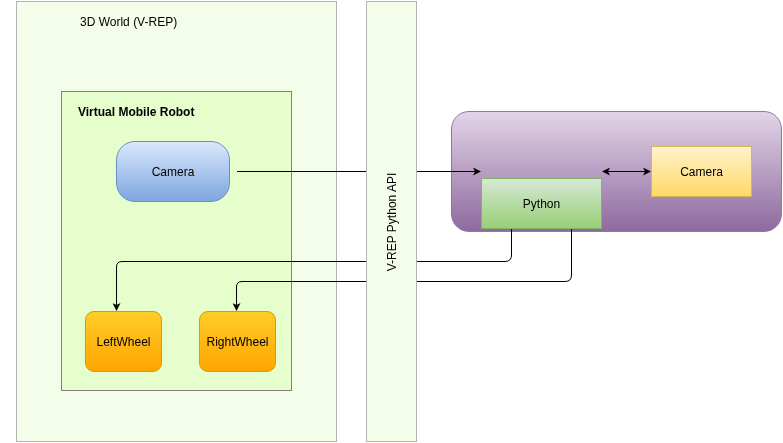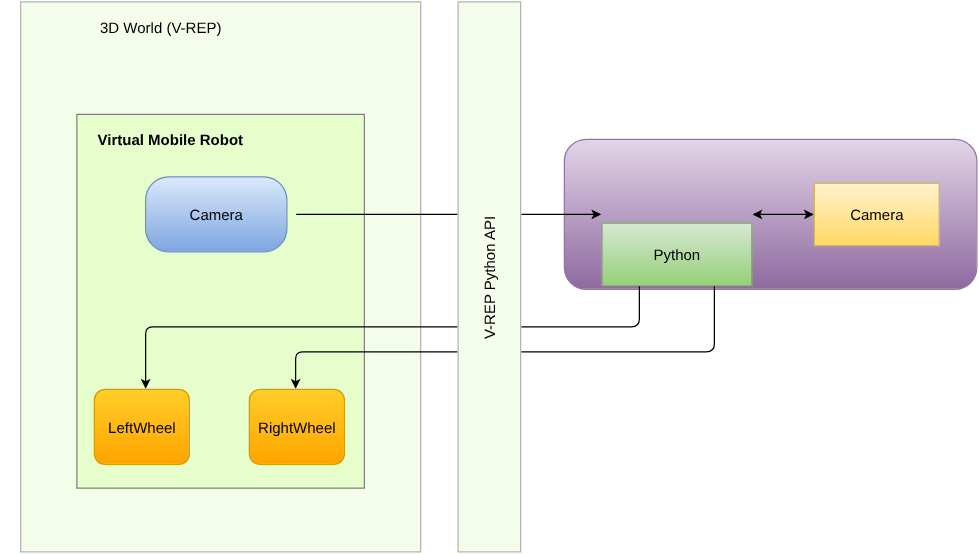--- a/index.html
+++ b/index.html
@@ -9,21 +9,21 @@
   #world-label { position:absolute; left:23px; top:13px; font-size:12px;margin-left:40px; }
   #robot { left:61px; top:91px; width:231px; height:300px; background:#e6fdcc; border:1px solid #808080; }
   #robot-label { position:absolute; left:16px; top:13px; font-size:12px; font-weight:bold; }
   #api { left:366px; top:1px; width:51px; height:441px; background:#f3fdea; border:1px solid #b3b3b3; }
   #api-label { position:absolute; left:50%; top:50%; transform:translate(-50%,-50%) rotate(-90deg); white-space:nowrap; font-size:12px; }
   #purple { left:451px; top:111px; width:331px; height:121px; border-radius:18px; border:1px solid #9673a6; background:linear-gradient(#e2d4e8, #8e6a9e); }
   .node { display:flex; align-items:center; justify-content:center; font-size:12px; }
   #camera { left:116px; top:141px; width:114px; height:61px; border-radius:19px; border:1px solid #6c8ebf; background:linear-gradient(#dae8fc, #7ea6e0); }
   #python { left:481px; top:146px; width:121px; height:51px; border:1px solid #82b366; background:linear-gradient(#d5e8d4, #97d077);margin-top:32px; }
   #opencv { left:651px; top:146px; width:101px; height:51px; border:1px solid #d6b656; background:linear-gradient(#fff2cc, #ffd966); }
-  #leftwheel { left:75px; top:311px; width:77px; height:61px; border-radius:9px; border:1px solid #d79b00; background:linear-gradient(#ffcd28, #ffa500); }
+  #leftwheel { left:85px; top:311px; width:77px; height:61px; border-radius:9px; border:1px solid #d79b00; background:linear-gradient(#ffcd28, #ffa500); }
   #rightwheel { left:199px; top:311px; width:77px; height:61px; border-radius:9px; border:1px solid #d79b00; background:linear-gradient(#ffcd28, #ffa500);text-align:center; }
   svg#edges { position:absolute; left:0; top:0; width:783px; height:443px; pointer-events:none; }
 </style>
 </head>
 <body>
 
 <div class="box" id="world">
   <span id="world-label">3D World (V-REP)</span>
 </div>
 

